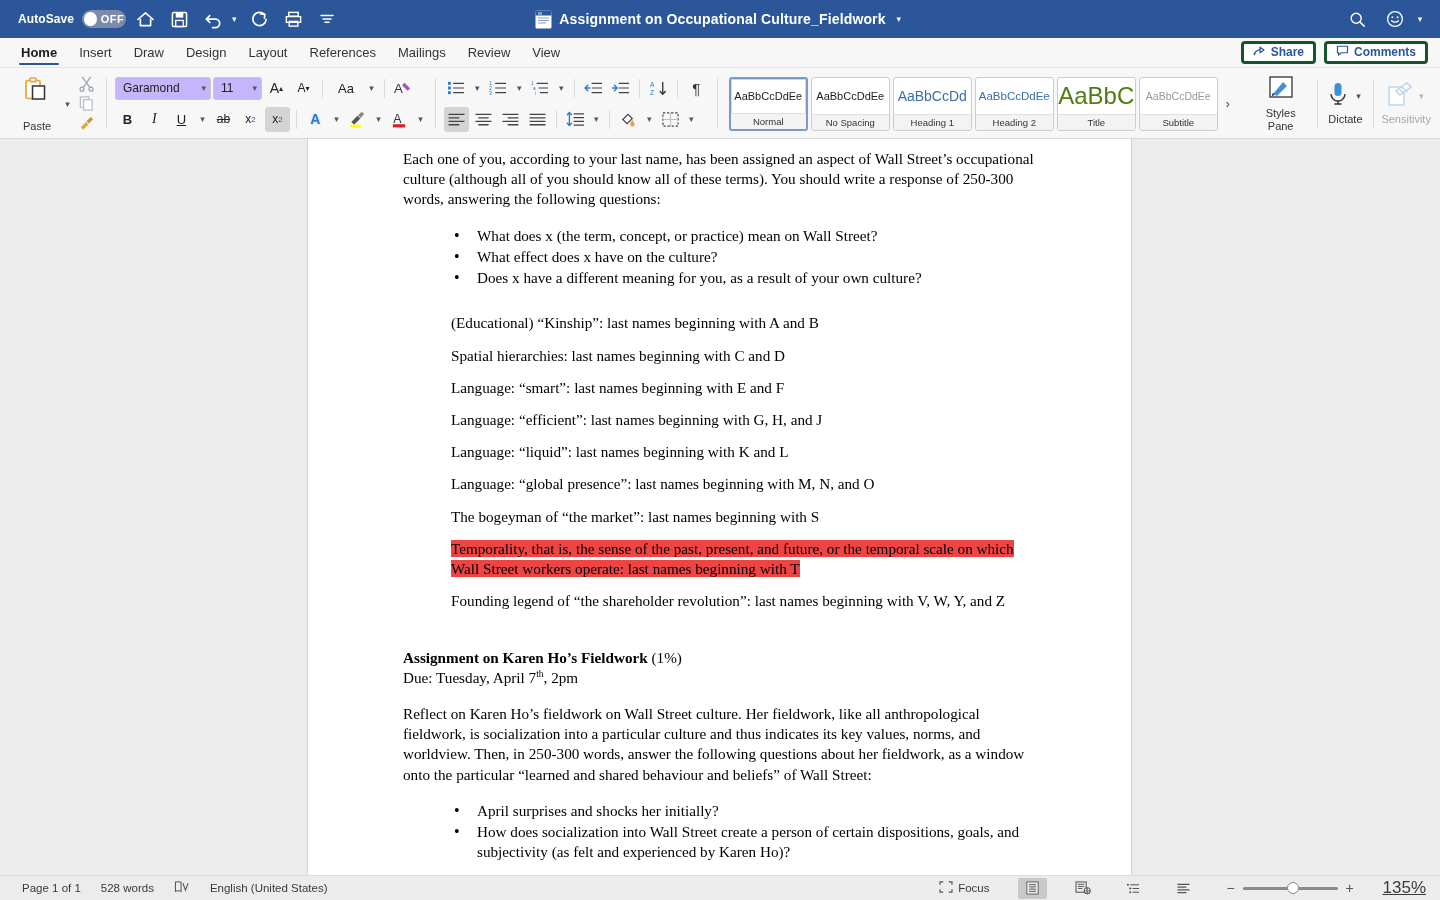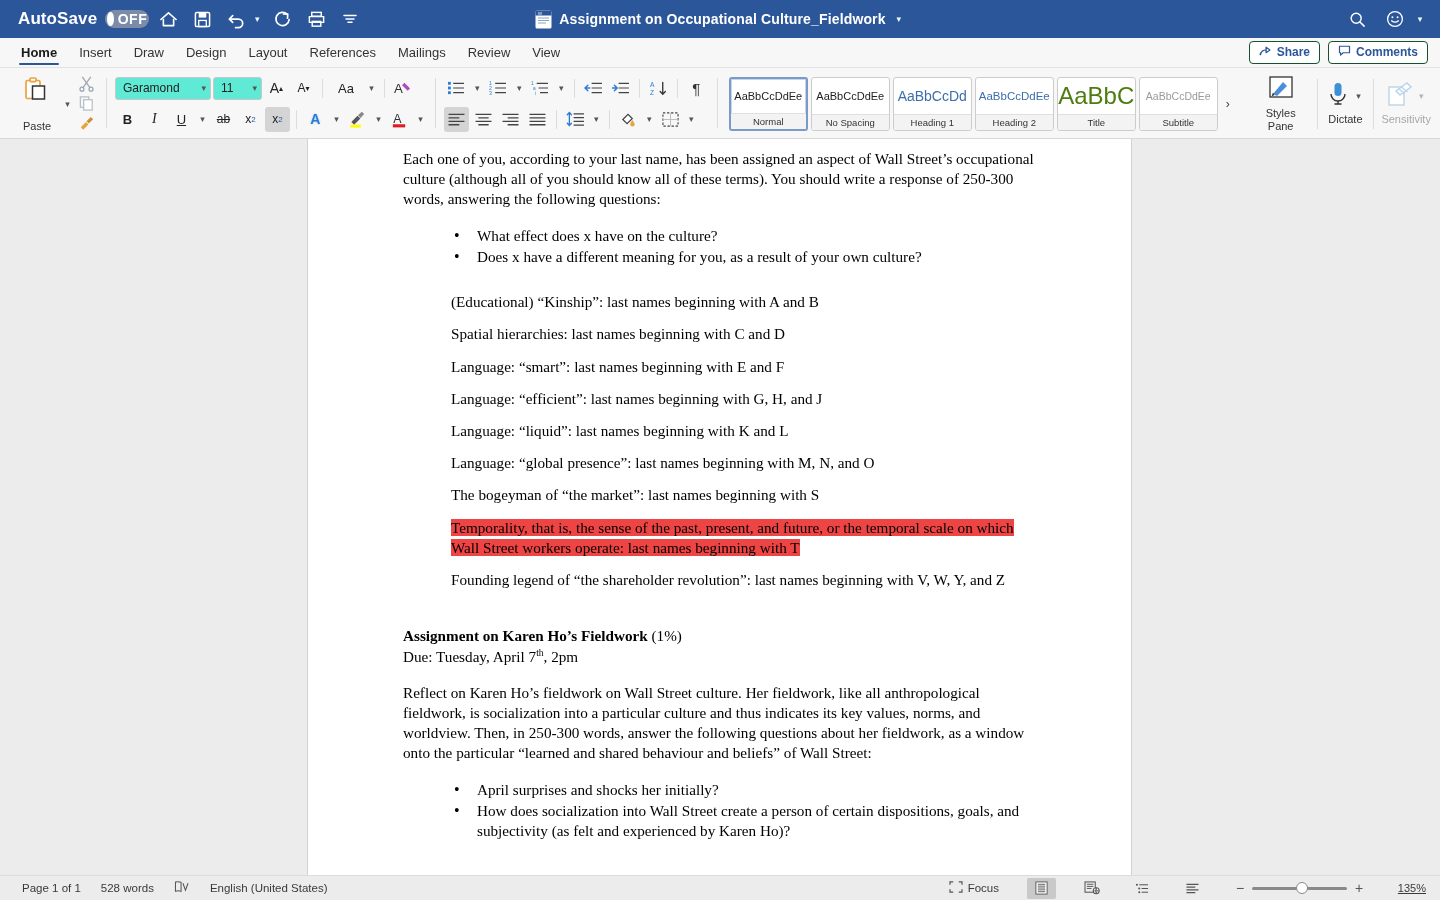--- a/index.html
+++ b/index.html
@@ -10,27 +10,27 @@
     overflow: hidden;
   }
   #app { width: 1440px; height: 900px; position: relative; display: flex; flex-direction: column; }
 
   
   .titlebar {
     height: 38px; background: #2b579a; color: #fff;
     display: flex; align-items: center; position: relative; flex: 0 0 38px;
   }
   .tb-left { display: flex; align-items: center; gap: 0px; padding-left: 18px; }
-  .autosave-label { font-size: 17px; font-weight: 700; letter-spacing: .1px; margin-right: 8px; }
+  .autosave-label { font-size: 12px; font-weight: 700; letter-spacing: .1px; margin-right: 8px; }
   .toggle {
     width: 44px; height: 18px; border-radius: 9px; background: #7c8ba8;
     display: flex; align-items: center; padding: 2px; position: relative;
   }
   .toggle .knob { width: 14px; height: 14px; border-radius: 50%; background: #fff; }
-  .toggle .offtxt { font-size: 14px; font-weight: 700; color: #fff; margin-left: 4px; letter-spacing: .5px; }
+  .toggle .offtxt { font-size: 11px; font-weight: 700; color: #fff; margin-left: 4px; letter-spacing: .5px; }
   .tb-icon {
     width: 30px; height: 30px; display: flex; align-items: center; justify-content: center;
     margin-left: 4px; border-radius: 3px;
   }
   .tb-icon svg { display: block; }
   .tb-chev { width: 12px; display: flex; align-items: center; justify-content: center; font-size: 9px; opacity: .95; }
   .tb-center {
     position: absolute; left: 0; right: 0; top: 0; height: 38px;
     display: flex; align-items: center; justify-content: center; gap: 7px; pointer-events: none;
   }
@@ -49,21 +49,21 @@
     font-size: 13px; color: #343434; padding: 0 11px; height: 30px;
     display: flex; align-items: center; position: relative;
   }
   .tab.active { color: #1a1a1a; font-weight: 700; }
   .tab.active::after {
     content: ""; position: absolute; left: 9px; right: 9px; bottom: 2px; height: 2.5px;
     background: #2b579a; border-radius: 2px;
   }
   .tabs-right { margin-left: auto; display: flex; gap: 8px; padding-right: 12px; align-items: center; height: 30px; }
   .pillbtn {
-    border: 1px solid #14532d; background: #fff; border-radius: 4px;
+    border: 3px solid #14532d; background: #fff; border-radius: 4px;
     font-size: 12px; color: #2b579a; font-weight: 700;
     padding: 4px 9px; display: flex; align-items: center; gap: 5px; height: 23px;
   }
 
   
   .ribbon {
     height: 71px; background: #f7f7f7; display: flex; align-items: stretch;
     border-bottom: 1px solid #d8d8d8; flex: 0 0 71px; font-size: 11.5px; color: #333;
   }
   .rgroup { display: flex; align-items: center; height: 71px; padding: 0 5px; }
@@ -73,21 +73,21 @@
     display: flex; flex-direction: column; align-items: center; justify-content: center;
     width: 48px; height: 64px; gap: 12px; margin-left: 8px;
   }
   .paste-btn .lbl { font-size: 11px; color: #333; }
   .clip-col { display: flex; flex-direction: column; gap: 1px; align-items: center; justify-content: center; }
   .mini-ic { width: 24px; height: 19px; display: flex; align-items: center; justify-content: center; }
 
   .font-col { display: flex; flex-direction: column; gap: 5px; justify-content: center; height: 71px; }
   .frow { display: flex; align-items: center; gap: 2px; height: 26px; }
   .combo {
-    border: 1px solid #c8c8c8; background: #5eead4; border-radius: 3px; height: 23px;
+    border: 1px solid #c8c8c8; background: #c4b5fd; border-radius: 3px; height: 23px;
     display: flex; align-items: center; padding: 0 4px 0 7px; font-size: 12px; color: #222;
   }
   .combo .cv { white-space: nowrap; }
   .combo .cchev { margin-left: auto; padding-left: 8px; font-size: 9px; color: #555; }
   .fbtn {
     width: 25px; height: 25px; display: flex; align-items: center; justify-content: center;
     border-radius: 3px; font-size: 13px; color: #222;
   }
   .fbtn.wide { width: 34px; }
   .fbtn.on { background: #d4d4d4; }
@@ -154,21 +154,21 @@
   .sb-left { display: flex; align-items: center; gap: 20px; padding-left: 22px; }
   .sb-right { margin-left: auto; display: flex; align-items: center; gap: 21px; padding-right: 14px; }
   .sb-btn { display: flex; align-items: center; gap: 5px; padding: 2px 7px; border-radius: 2px; height: 21px; }
   .sb-btn.on { background: #c9c9c9; }
   .zoomslider { display: flex; align-items: center; gap: 6px; padding: 0 6px; }
   .ztrack { width: 95px; height: 3px; background: #8a8a8a; border-radius: 2px; position: relative; }
   .zknob {
     position: absolute; left: 53%; top: 50%; transform: translate(-50%,-50%);
     width: 12px; height: 12px; border-radius: 50%; background: #fff; border: 1px solid #8a8a8a;
   }
-  .zpct { font-size: 11px; color: #3a3a3a; min-width: 34px; text-align: right; text-decoration: underline; }
+  .zpct { font-size: 17px; color: #3a3a3a; min-width: 34px; text-align: center; text-decoration: underline; }
   .zsign { font-size: 14px; color: #555; width: 12px; text-align: center; }
 </style>
 </head>
 <body>
 
 <div id="app">
 
   <div class="titlebar">
     <div class="tb-left">
       <span class="autosave-label">AutoSave</span>
@@ -580,20 +580,21 @@
   <div class="docarea">
     <div class="page">
       <div class="page-inner">
         <div style="height:10px"></div>
 
         <p class="p">Each one of you, according to your last name, has been assigned an aspect of Wall Street’s occupational culture (although all of you should know all of these terms). You should write a response of 250-300 words, answering the following questions:</p>
 
         <div class="spacer-sm"></div>
 
         <ul class="blist">
+          <li>What does x (the term, concept, or practice) mean on Wall Street?</li>
           <li>What effect does x have on the culture?</li>
           <li>Does x have a different meaning for you, as a result of your own culture?</li>
         </ul>
 
         <div class="spacer-md"></div>
 
         <div class="indent">
           <div class="pline">(Educational) “Kinship”: last names beginning with A and B</div>
           <div class="pline">Spatial hierarchies: last names beginning with C and D</div>
           <div class="pline">Language: “smart”: last names beginning with E and F</div>

